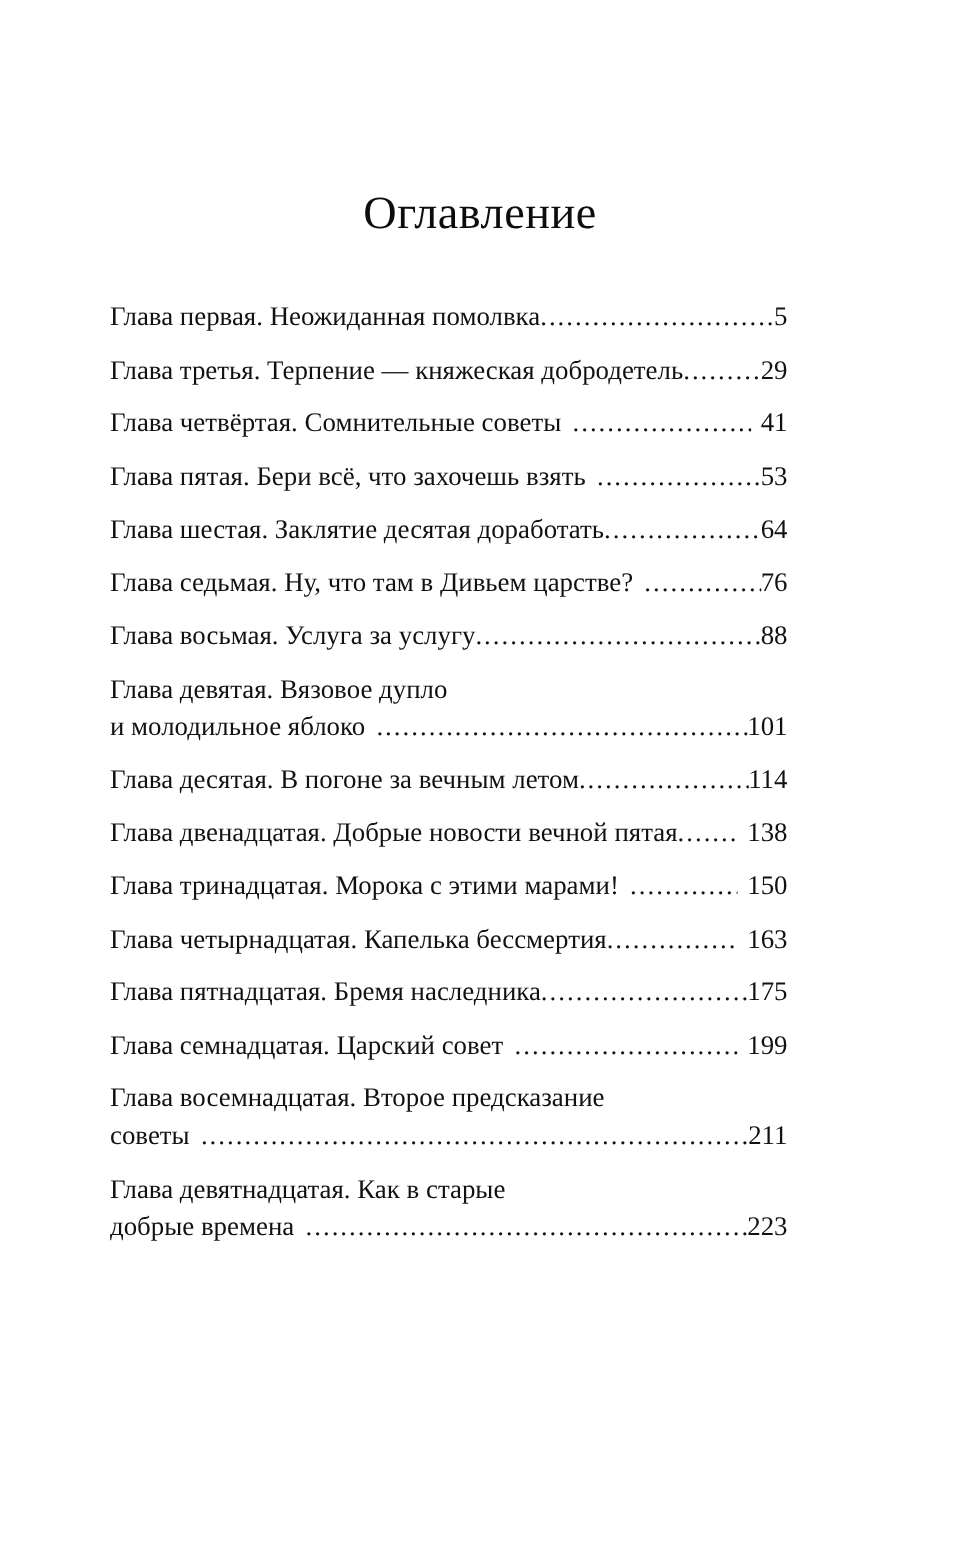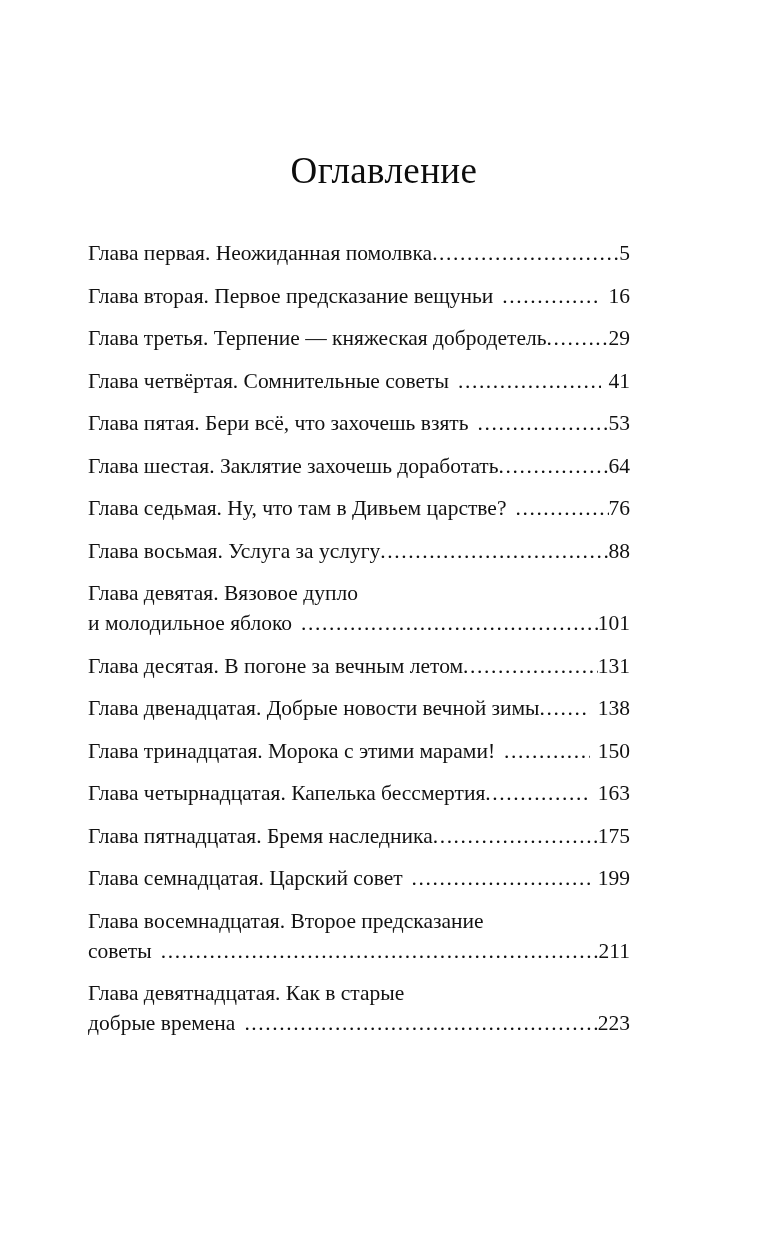--- a/index.html
+++ b/index.html
@@ -118,29 +118,20 @@
   <div class="toc-list">
       <div class="toc-entry">
         <div class="entry-line">
           <span class="entry-title">Глава первая. Неожиданная помолвка</span>
           <span class="leader"></span>
           <span class="entry-page">5</span>
         </div>
       </div>
       <div class="toc-entry">
         <div class="entry-line">
-          <span class="entry-title">Глава вторая. Первое предсказание вещуньи</span>
-          <span class="gap-pre"></span>
-          <span class="leader"></span>
-          <span class="gap-post"></span>
-          <span class="entry-page">16</span>
-        </div>
-      </div>
-      <div class="toc-entry">
-        <div class="entry-line">
           <span class="entry-title">Глава третья. Терпение — княжеская добродетель</span>
           <span class="leader"></span>
           <span class="entry-page">29</span>
         </div>
       </div>
       <div class="toc-entry">
         <div class="entry-line">
           <span class="entry-title">Глава четвёртая. Сомнительные советы</span>
           <span class="gap-pre"></span>
           <span class="leader"></span>
@@ -151,21 +142,21 @@
       <div class="toc-entry">
         <div class="entry-line">
           <span class="entry-title">Глава пятая. Бери всё, что захочешь взять</span>
           <span class="gap-pre"></span>
           <span class="leader"></span>
           <span class="entry-page">53</span>
         </div>
       </div>
       <div class="toc-entry">
         <div class="entry-line">
-          <span class="entry-title">Глава шестая. Заклятие захочешь доработать</span>
+          <span class="entry-title">Глава шестая. Заклятие десятая доработать</span>
           <span class="leader"></span>
           <span class="entry-page">64</span>
         </div>
       </div>
       <div class="toc-entry">
         <div class="entry-line">
           <span class="entry-title">Глава седьмая. Ну, что там в Дивьем царстве?</span>
           <span class="gap-pre"></span>
           <span class="leader"></span>
           <span class="entry-page">76</span>
@@ -184,26 +175,26 @@
           <span class="entry-title">и молодильное яблоко</span>
           <span class="gap-pre"></span>
           <span class="leader"></span>
           <span class="entry-page">101</span>
         </div>
       </div>
       <div class="toc-entry">
         <div class="entry-line">
           <span class="entry-title">Глава десятая. В погоне за вечным летом</span>
           <span class="leader"></span>
-          <span class="entry-page">131</span>
-        </div>
-      </div>
-      <div class="toc-entry">
-        <div class="entry-line">
-          <span class="entry-title">Глава двенадцатая. Добрые новости вечной зимы</span>
+          <span class="entry-page">114</span>
+        </div>
+      </div>
+      <div class="toc-entry">
+        <div class="entry-line">
+          <span class="entry-title">Глава двенадцатая. Добрые новости вечной пятая</span>
           <span class="leader"></span>
           <span class="gap-post"></span>
           <span class="entry-page">138</span>
         </div>
       </div>
       <div class="toc-entry">
         <div class="entry-line">
           <span class="entry-title">Глава тринадцатая. Морока с этими марами!</span>
           <span class="gap-pre"></span>
           <span class="leader"></span>

